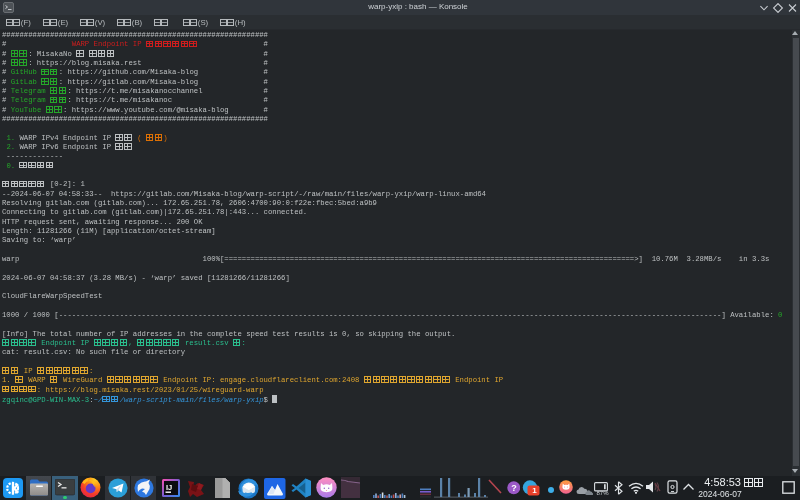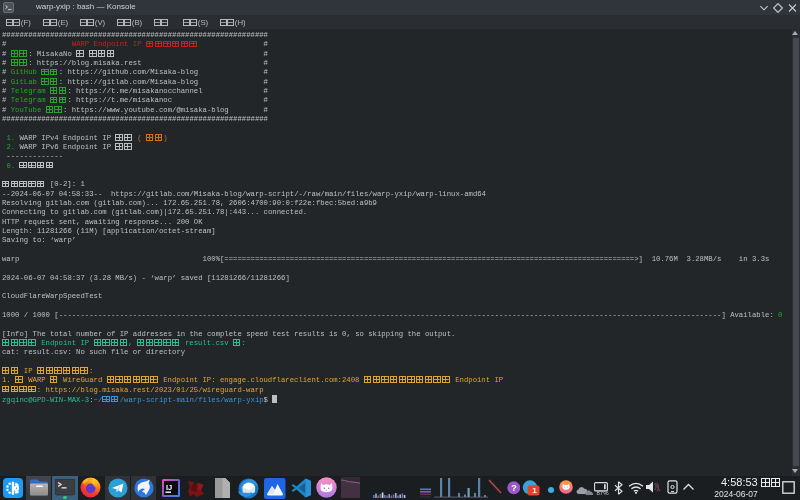--- a/index.html
+++ b/index.html
@@ -1,47 +1,47 @@
 <!DOCTYPE html>
 <html><head><meta charset="utf-8">
 <style>
 * { margin:0; padding:0; box-sizing:border-box; }
 html,body { width:800px; height:500px; overflow:hidden; background:#232629; }
 #titlebar { position:absolute; left:0; top:0; width:800px; height:15px; background:#30353b; }
-#title { position:absolute; left:0; top:1.5px; width:800px; 
+#title { position:absolute; left:0; top:1.5px; width:800px; text-align:center;
   font:8px "Liberation Sans",sans-serif; color:#ced2d6;padding-left:36px; }
 #menubar { position:absolute; left:0; top:15px; width:800px; height:15px; background:#2a2e32; border-bottom:1px solid #26292d; }
 .mi { position:absolute; top:17.5px; font:7.8px "Liberation Sans",sans-serif; color:#b7bbbe; }
 .mk { display:inline-block; width:6.6px; height:6.8px; border:0.9px solid #b5b9bc;
   background:linear-gradient(#b5b9bc,#b5b9bc) 50% 50%/5px 0.8px no-repeat;
   vertical-align:-1px; margin-right:0.8px; }
 #term { position:absolute; left:0; top:30px; width:800px; height:446px; background:#232629; }
 pre { position:absolute; left:2px; top:1.1000000000000014px;
   font-family:"Liberation Mono",monospace; font-size:7.28px; line-height:9.333px;
   color:#bdc0c2; letter-spacing:0; }
 pre .g { color:#25a829; }
 pre .t { color:#2abf8e; }
 pre .r { color:#cf1d1d;font-family:Liberation Mono, monospace; }
 pre .o { color:#dd7004; }
 pre .y { color:#dfa62f;margin-top:8px; }
-pre .b { color:#3495da; }
+pre .b { color:#3495da;font-style:italic; }
 pre b.c { display:inline-block; width:7.418px; height:6.6px; margin-right:1.3px;
   border:1px solid currentColor; vertical-align:-0.8px;
   background:linear-gradient(currentColor,currentColor) 50% 50%/100% 1px no-repeat,
              linear-gradient(currentColor,currentColor) 50% 50%/1px 100% no-repeat; }
 pre i.s { display:inline-block; width:4.359px; }
 pre b.cur { display:inline-block; width:4.359px; height:7.9px; background:#bcc0c3; vertical-align:-1.2px; }
 #sbar { position:absolute; left:791.5px; top:30px; width:8.5px; height:446px; background:#2b2f33; }
 #sthumb { position:absolute; left:792.5px; top:38px; width:6.5px; height:428px; background:#464a4f; }
 .sarr { position:absolute; left:792px; width:0; height:0; border-left:3.4px solid transparent; border-right:3.4px solid transparent; }
 #panel { position:absolute; left:0; top:476px; width:800px; height:24px; background:#1b1e21; }
 .tile { position:absolute; top:476px; height:24px; }
 svg { position:absolute; }
-#clock1 { position:absolute; left:721px; top:476px; width:66px; text-align:left; font:11px "Liberation Sans",sans-serif; color:#eceff1; }
-#clock2 { position:absolute; left:703px; top:489px; width:66px; text-align:center; font:8.5px "Liberation Sans",sans-serif; color:#dfe3e6; }
+#clock1 { position:absolute; left:697px; top:476px; width:66px; text-align:right; font:11px "Liberation Sans",sans-serif; color:#eceff1; }
+#clock2 { position:absolute; left:687px; top:489px; width:66px; text-align:center; font:8.5px "Liberation Sans",sans-serif; color:#dfe3e6; }
 .ck { display:inline-block; width:9px; height:9px; border:1px solid #e8ebee;
   background:linear-gradient(#e8ebee,#e8ebee) 50% 50%/7px 1px no-repeat,
              linear-gradient(#e8ebee,#e8ebee) 50% 50%/1px 7px no-repeat;
   vertical-align:-1px; }
 </style></head>
 <body>
 <div id="titlebar"></div>
 <div id="title">warp-yxip : bash — Konsole</div>
 <svg width="11" height="11" style="left:3px;top:2px" viewBox="0 0 11 11">
   <rect x="0.5" y="0.5" width="10" height="10" rx="1.5" fill="#4d5257" stroke="#75797e" stroke-width="0.8"></rect>

